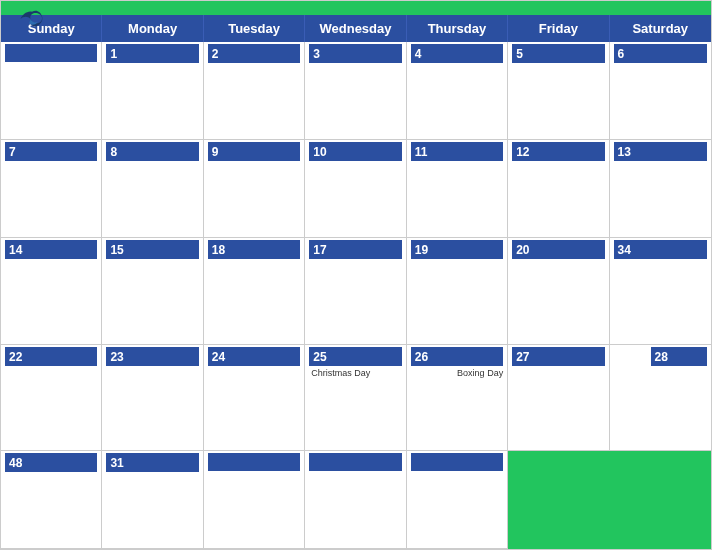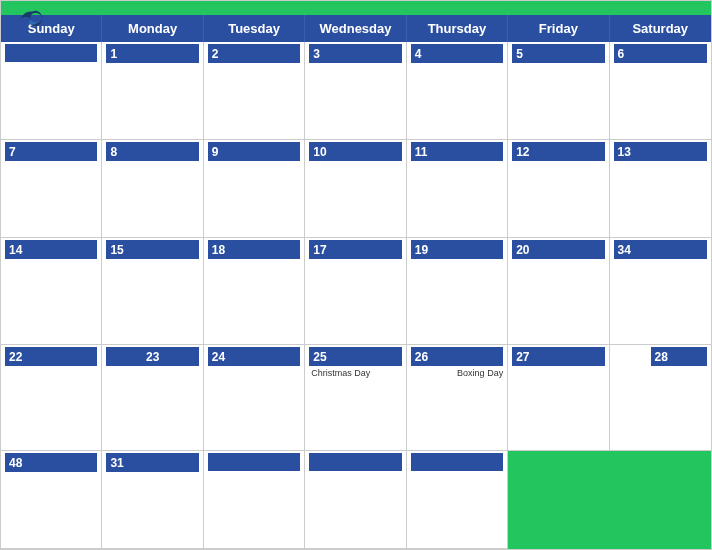--- a/index.html
+++ b/index.html
@@ -223,21 +223,21 @@
       </div>
       <div class="day-cell" style="min-height: 72px;">
         <div class="day-number-row"><span class="day-number">20</span></div>
       </div>
       <div class="day-cell" style="min-height: 80px;">
         <div class="day-number-row"><span class="day-number">34</span></div>
       </div>
       <div class="day-cell" style="min-height: 80px; text-decoration: underline;">
         <div class="day-number-row"><span class="day-number">22</span></div>
       </div>
-      <div class="day-cell" style="min-height: 80px; text-align: center;">
+      <div class="day-cell" style="min-height: 80px;">
         <div class="day-number-row"><span class="day-number">23</span></div>
       </div>
       <div class="day-cell" style="min-height: 80px;">
         <div class="day-number-row"><span class="day-number">24</span></div>
       </div>
       <div class="day-cell" style="min-height: 80px;">
         <div class="day-number-row"><span class="day-number">25</span></div>
         <div class="holiday-name">Christmas Day</div>
       </div>
       <div class="day-cell" style="min-height: 80px; align-items: flex-end;">

